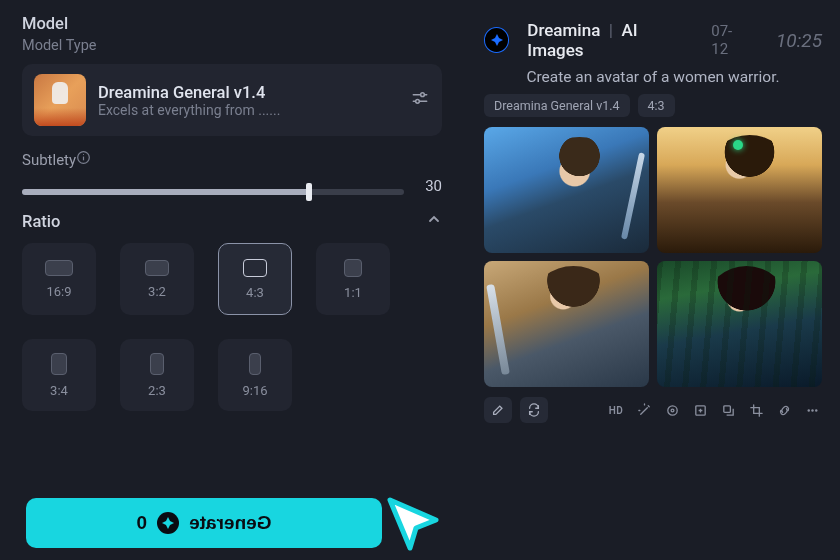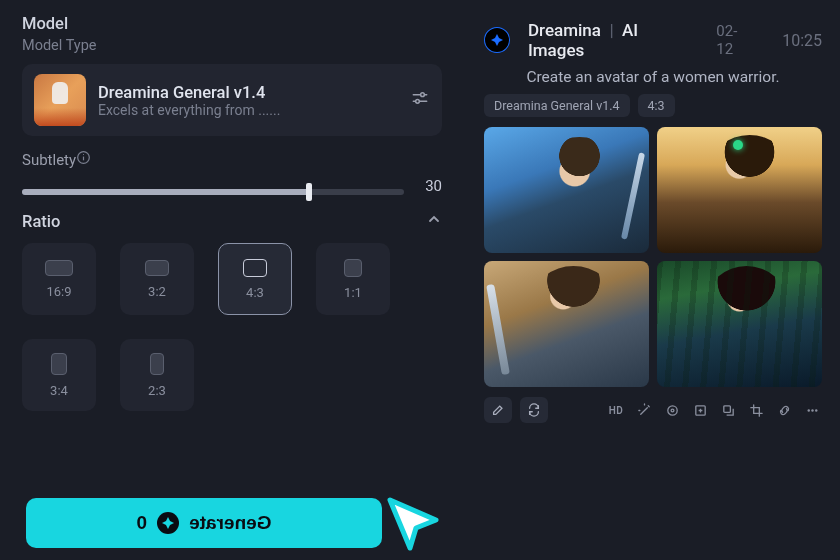--- a/index.html
+++ b/index.html
@@ -53,21 +53,21 @@
   .coin svg { width: 12px; height: 12px; }
 
   
   .right { flex: 1; background: #1a1d26; padding: 20px 18px 14px 20px; display: flex; flex-direction: column; }
   .prompt-header { display: flex; align-items: center; gap: 18px; margin-bottom: 8px; }
   .logo-badge { width: 26px; height: 26px; border-radius: 50%; background: #000; border: 1px solid #1b6cff; display: flex; align-items: center; justify-content: center; }
   .logo-badge svg { width: 14px; height: 14px; }
   .brand { color: #e8eaf0; font-size: 17px; font-weight: 500; }
   .brand-sep { color: #5a5f6e; }
   .date { color: #6a6f7e; font-size: 15px; margin-left: auto; }
-  .time { color: #6a6f7e; font-size: 16px; margin-left: 10px; }
+  .time { color: #6a6f7e; font-size: 19px; margin-left: 10px; font-style: italic; }
 
   .prompt-text { color: #b0b5c4; font-size: 15.5px; margin-bottom: 8px; text-align: center; }
   .tags-row { display: flex; gap: 8px; margin-bottom: 10px; }
   .tag { background: #262a36; color: #a0a5b4; font-size: 12.5px; padding: 4px 10px; border-radius: 6px; }
 
   .img-grid { display: grid; grid-template-columns: 1fr 1fr; gap: 8px; }
   .gen-img { width: 100%; height: 126px; border-radius: 8px; position: relative; overflow: hidden; }
   
   .g1 { background: radial-gradient(circle at 55% 35%, #e8c8a8 0%, #e8c8a8 12%, transparent 13%), linear-gradient(160deg, #5aa8e8 0%, #3a78b8 35%, #2a4a68 55%, #1a2a3a 100%); }
   .g1::before { content:""; position:absolute; left:36%; top:8%; width:44%; height:50%; background: radial-gradient(circle at 50% 30%, #3a2a1a 0%, #3a2a1a 35%, transparent 36%); border-radius:50% 50% 40% 40%; }
@@ -164,20 +164,24 @@
             <div class="ratio-label">1:1</div>
           </div>
           <div class="ratio-item">
             <div class="ratio-shape" style="width: 16px; height: 22px;"></div>
             <div class="ratio-label">3:4</div>
           </div>
           <div class="ratio-item">
             <div class="ratio-shape" style="width: 14px; height: 22px;"></div>
             <div class="ratio-label">2:3</div>
           </div>
+          <div class="ratio-item">
+            <div class="ratio-shape" style="width: 12px; height: 22px;"></div>
+            <div class="ratio-label">9:16</div>
+          </div>
         </div>
     </div>
 
     <button class="generate-btn">
       <span>Generate</span>
       <span class="coin">
         <svg viewBox="0 0 12 12" fill="#18d6e0">
             <path d="M6 0 L8 4 L12 6 L8 8 L6 12 L4 8 L0 6 L4 4 Z"></path>
           </svg>
       </span>
@@ -196,21 +200,21 @@
       <div class="logo-badge">
         <svg viewBox="0 0 14 14">
             <path d="M7 1 L9 5 L13 7 L9 9 L7 13 L5 9 L1 7 L5 5 Z" fill="#1b6cff"></path>
           </svg>
       </div>
       <span class="brand">
         <span>Dreamina</span>&nbsp;
         <span class="brand-sep">|</span>&nbsp;
         <span>AI Images</span>
       </span>
-      <span class="date">02-12</span>
+      <span class="date">07-12</span>
       <span class="time">10:25</span>
     </div>
 
     <div class="prompt-text">Create an avatar of a women warrior.</div>
 
     <div class="tags-row" id="tags-row">
         <span class="tag">Dreamina General v1.4</span>
         <span class="tag">4:3</span>
       </div>
 

